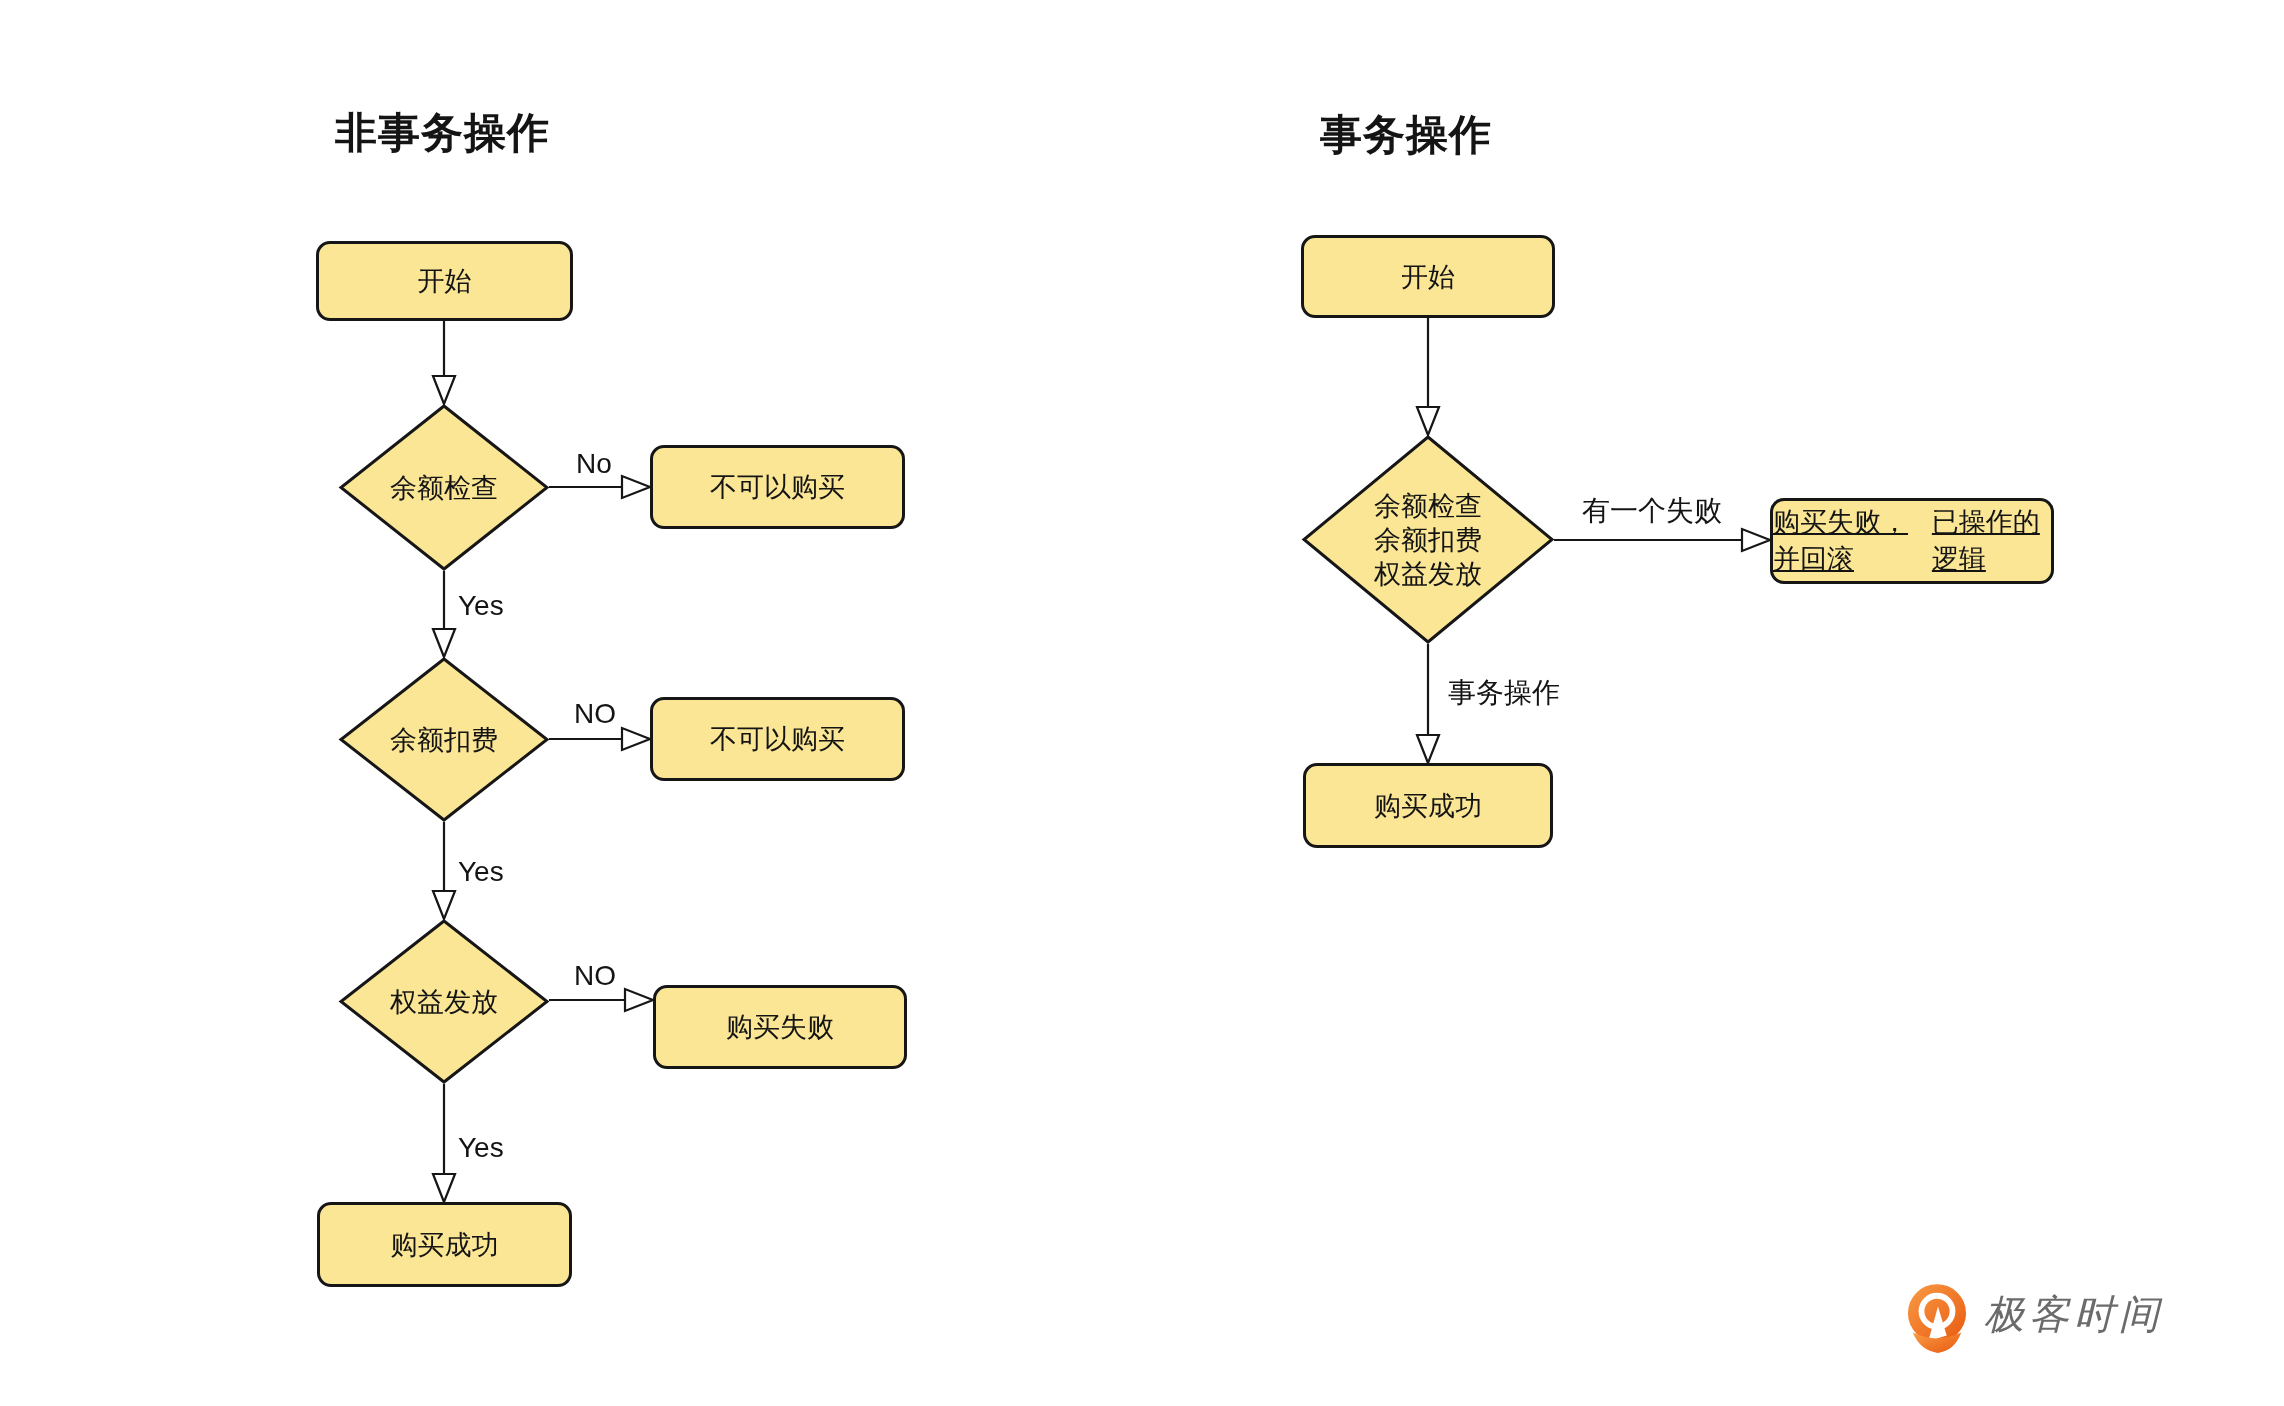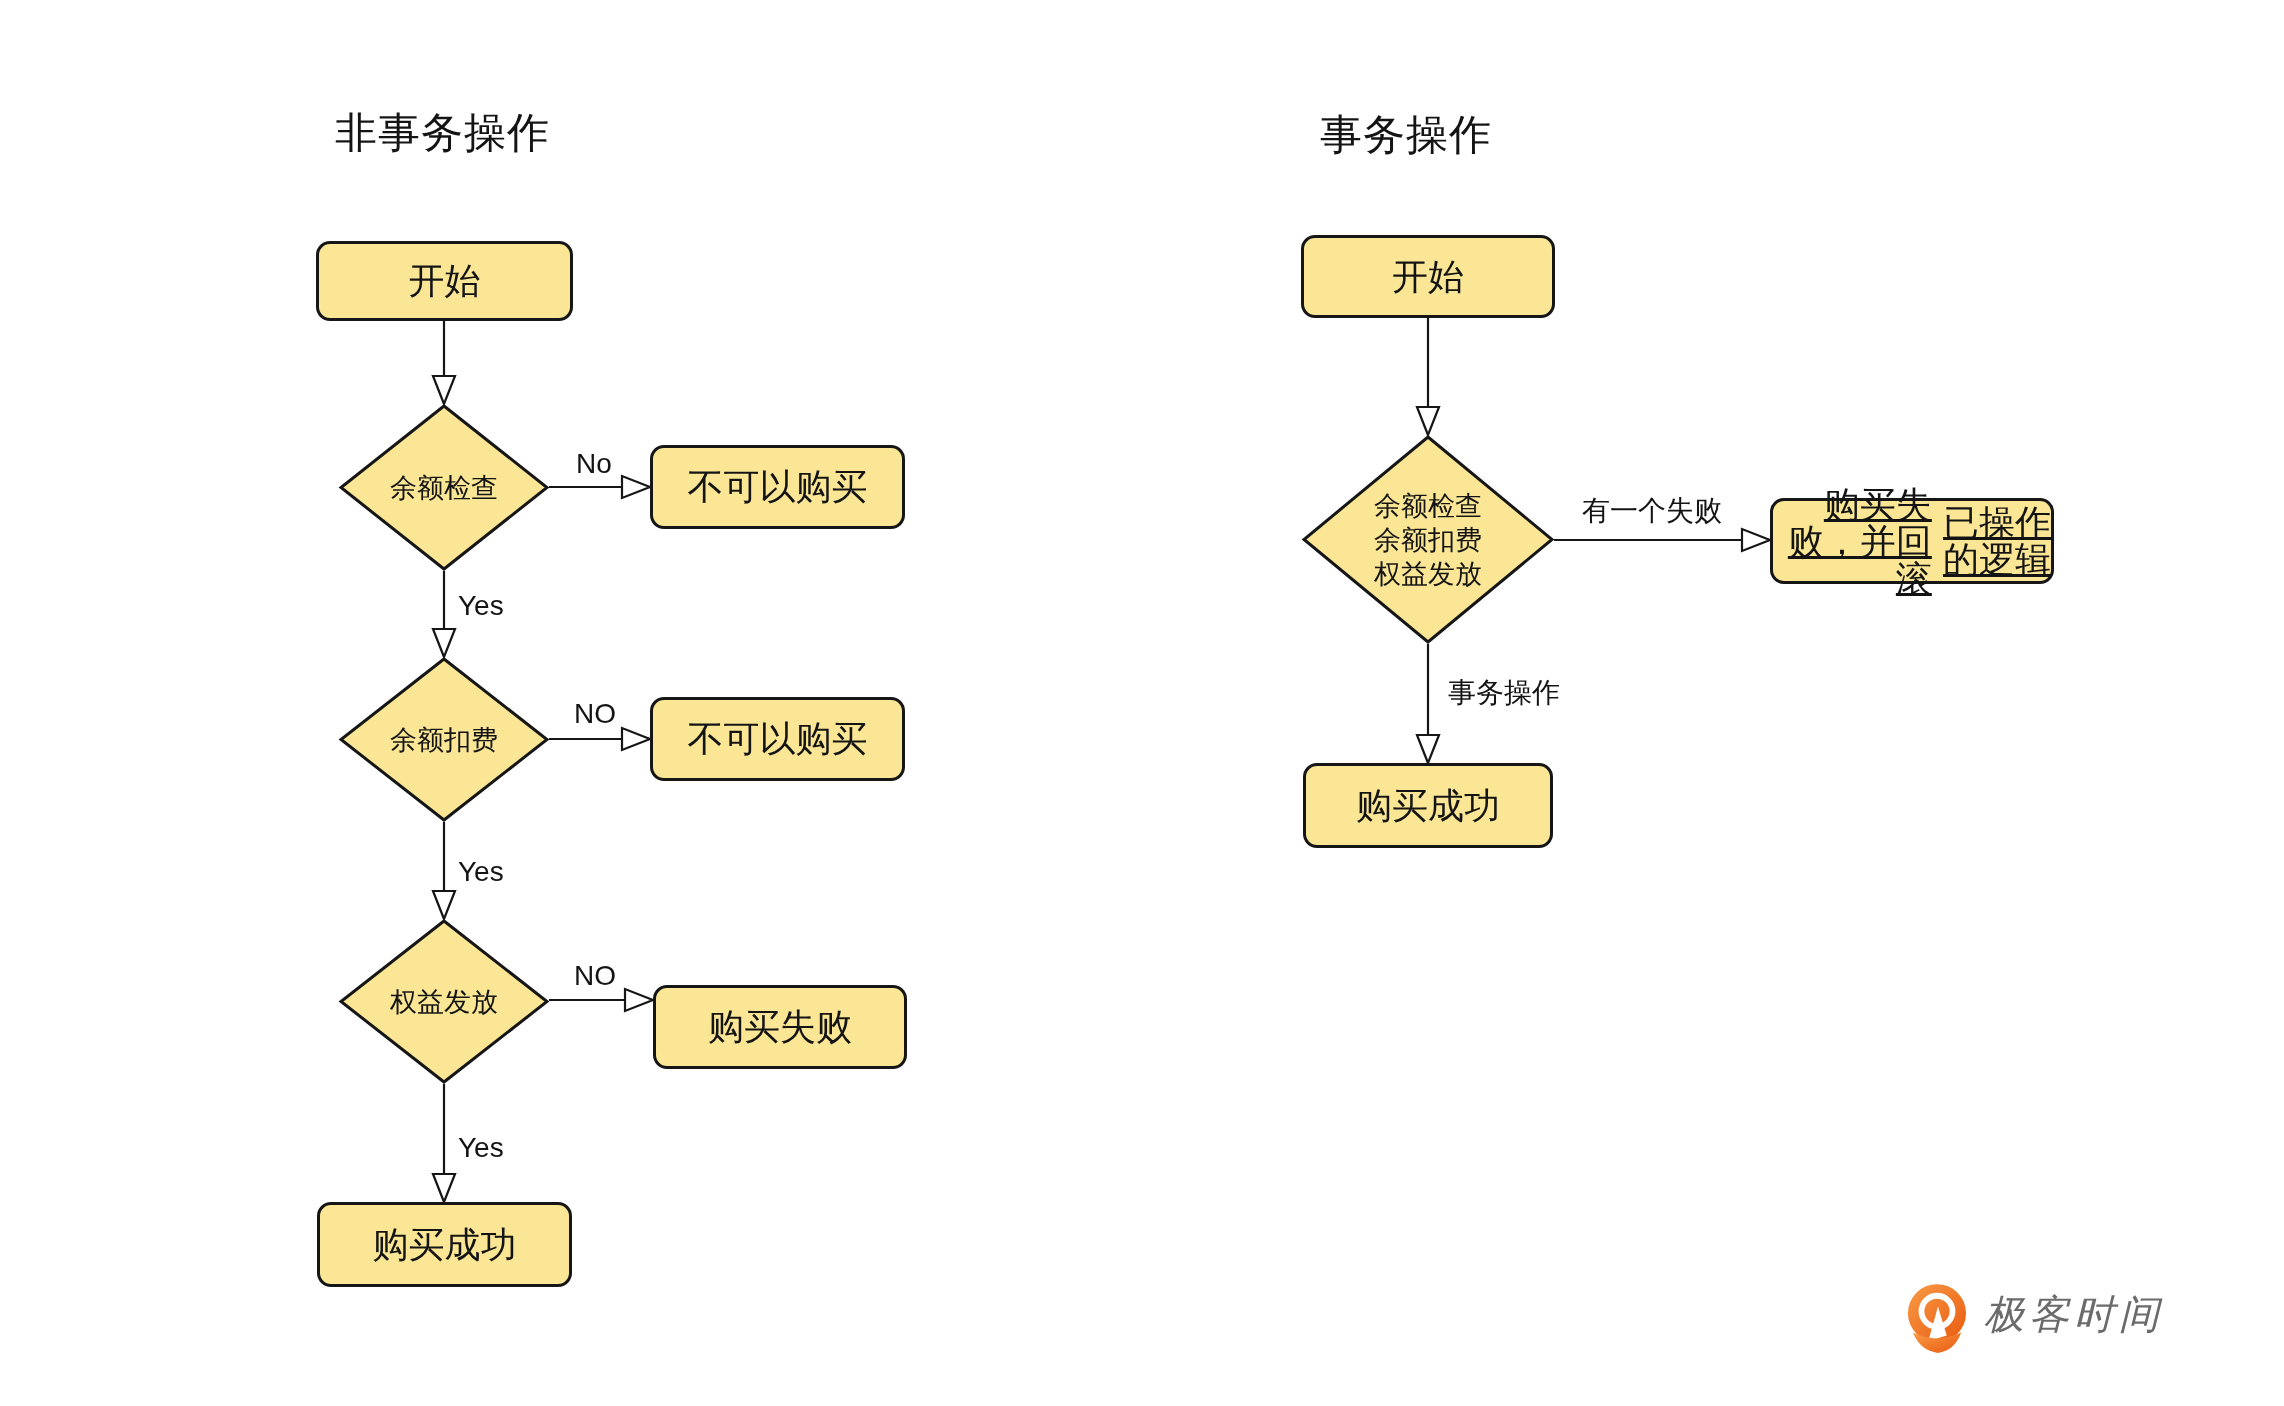--- a/index.html
+++ b/index.html
@@ -8,36 +8,36 @@
     width: 2284px;
     height: 1406px;
     background: #ffffff;
     font-family: "Liberation Sans", "DejaVu Sans", sans-serif;
     color: #141414;
     overflow: hidden;
   }
   .flow-title {
     position: absolute;
     font-size: 42px;
-    font-weight: 400;
+    font-weight: 700;
     letter-spacing: 1px;
     color: #141414;
     white-space: nowrap;
   }
   .node-box {
     position: absolute;
     background: #FAE695;
     border: 3px solid #161616;
     border-radius: 14px;
     box-sizing: border-box;
     display: flex;
     align-items: center;
     justify-content: center;
-    font-size: 36px;
-    text-align: right;
+    font-size: 27px;
+    text-align: left;
     line-height: 36px;
     white-space: pre-line;
   }
   .diamond { position: absolute; }
   .diamond svg { position: absolute; left: 0; top: 0; overflow: visible; }
   .diamond .dlabel {
     position: absolute;
     left: 0; top: 0; right: 0; bottom: 0;
     display: flex;
     flex-direction: column;

